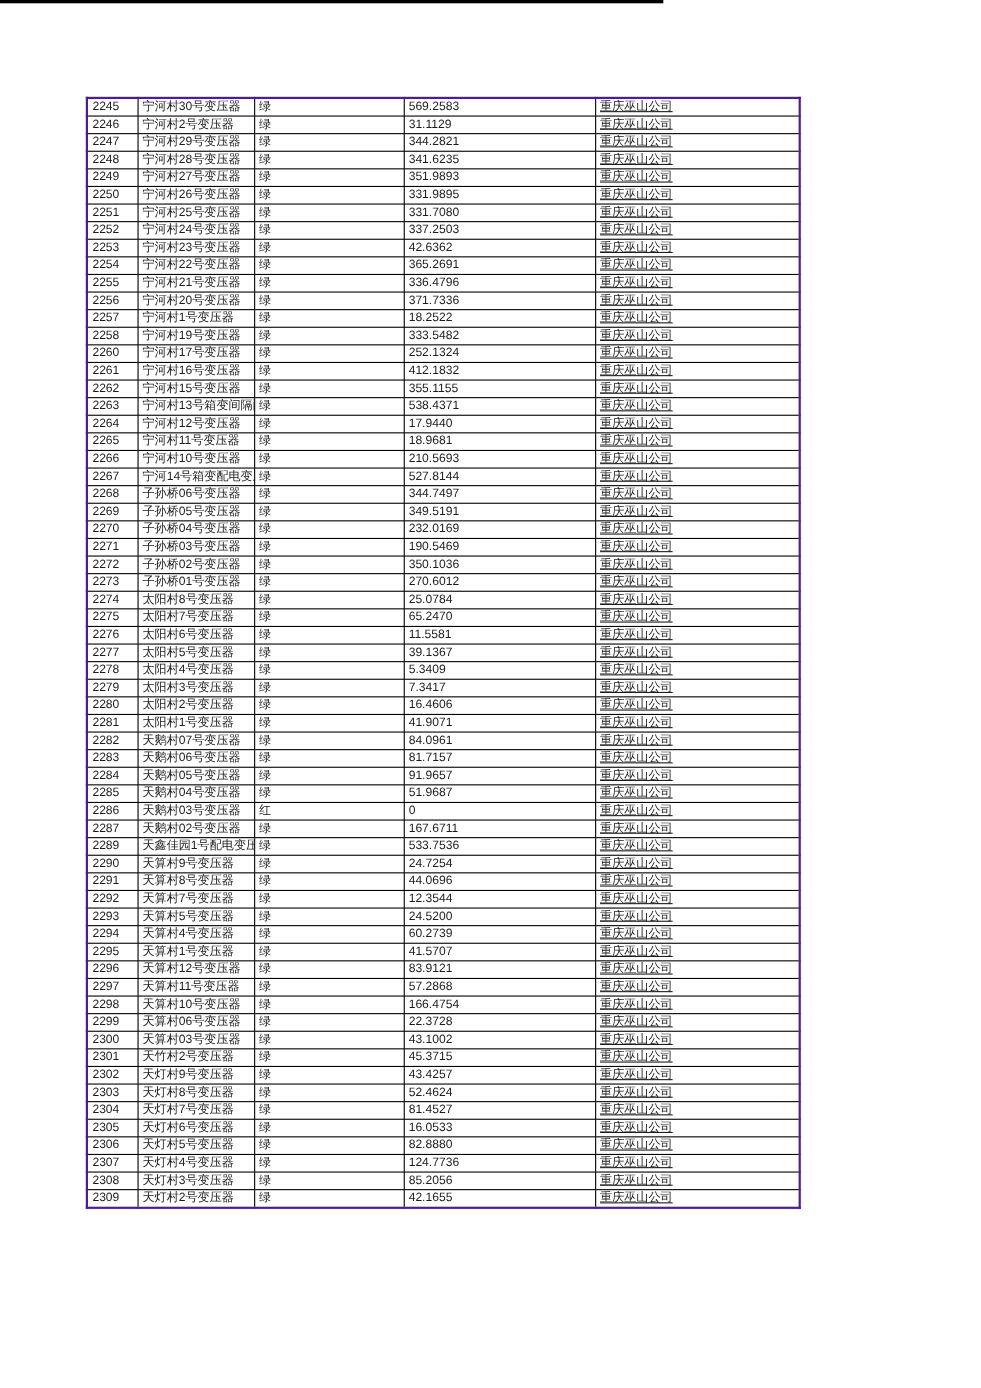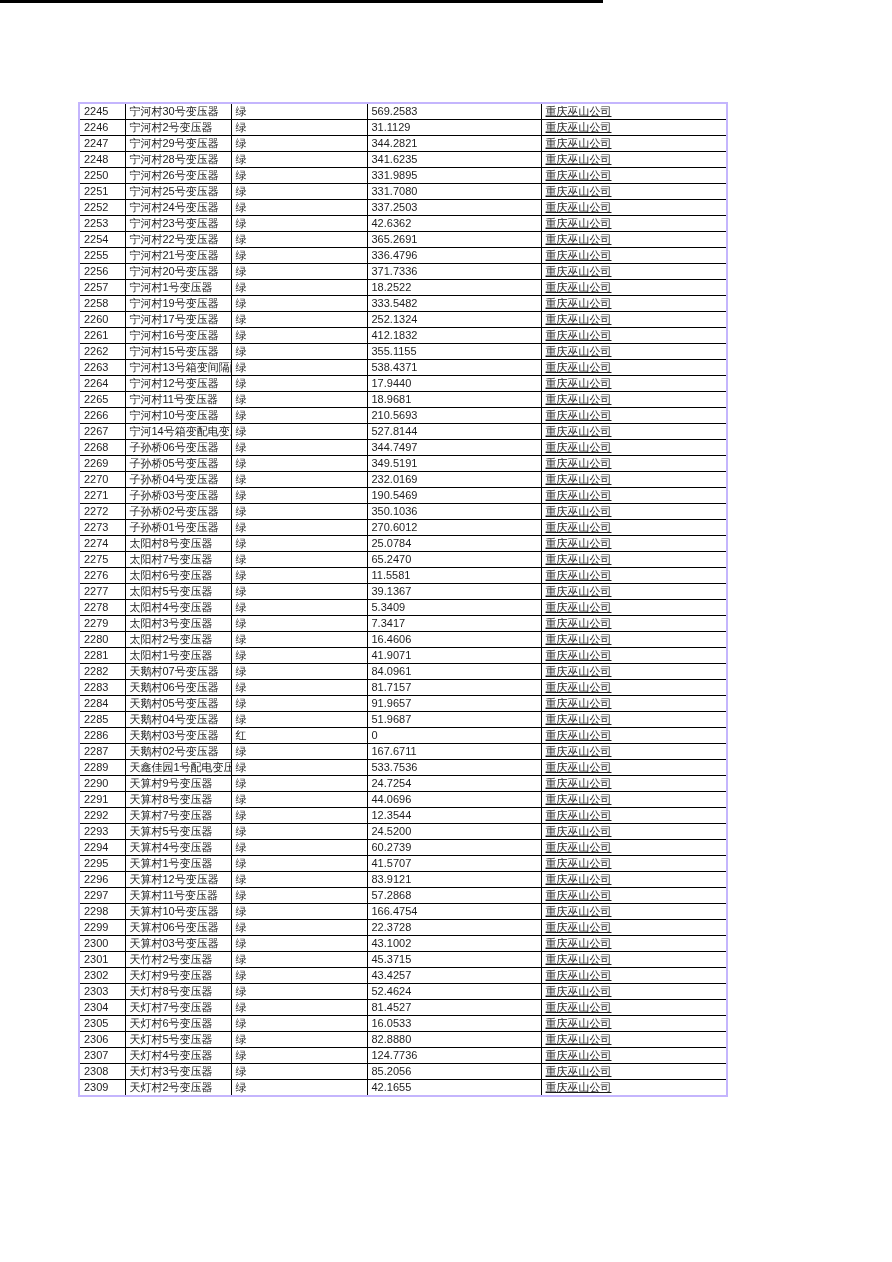--- a/index.html
+++ b/index.html
@@ -18,25 +18,25 @@
     position: absolute;
     left: 0;
     top: 0;
     width: 603px;
     height: 3px;
     background: #000000;
   }
   .sheet-table {
     position: absolute;
     left: 78px;
-    top: 102px;
+    top: 88px;
     width: 648px;
     border-collapse: collapse;
     table-layout: fixed;
-    border: 2px solid #c4b5fd;
+    border: 2px solid #4c1d95;
   }
   .sheet-table td {
     border: 1px solid #000000;
     height: 15px;
     font-size: 11px;
     line-height: 15px;
     padding: 0 2px 0 4px;
     white-space: nowrap;
     overflow: hidden;
     vertical-align: middle;
@@ -86,20 +86,27 @@
         <td class="col-company">重庆巫山公司</td>
       </tr>
       <tr>
         <td class="col-index">2248</td>
         <td class="col-name">宁河村28号变压器</td>
         <td class="col-status">绿</td>
         <td class="col-value">341.6235</td>
         <td class="col-company">重庆巫山公司</td>
       </tr>
       <tr>
+        <td class="col-index">2249</td>
+        <td class="col-name">宁河村27号变压器</td>
+        <td class="col-status">绿</td>
+        <td class="col-value">351.9893</td>
+        <td class="col-company">重庆巫山公司</td>
+      </tr>
+      <tr>
         <td class="col-index">2250</td>
         <td class="col-name">宁河村26号变压器</td>
         <td class="col-status">绿</td>
         <td class="col-value">331.9895</td>
         <td class="col-company">重庆巫山公司</td>
       </tr>
       <tr>
         <td class="col-index">2251</td>
         <td class="col-name">宁河村25号变压器</td>
         <td class="col-status">绿</td>

